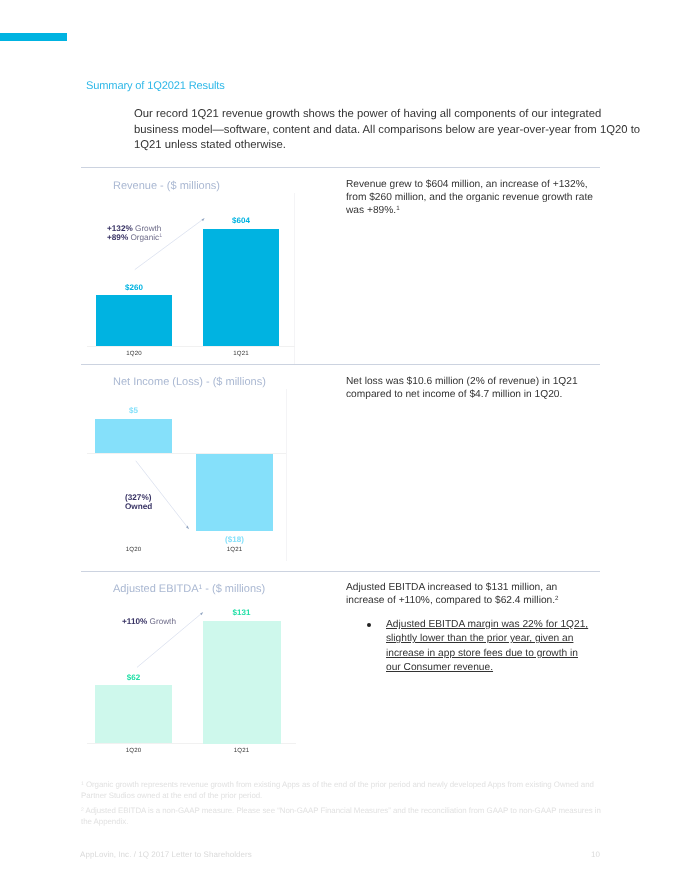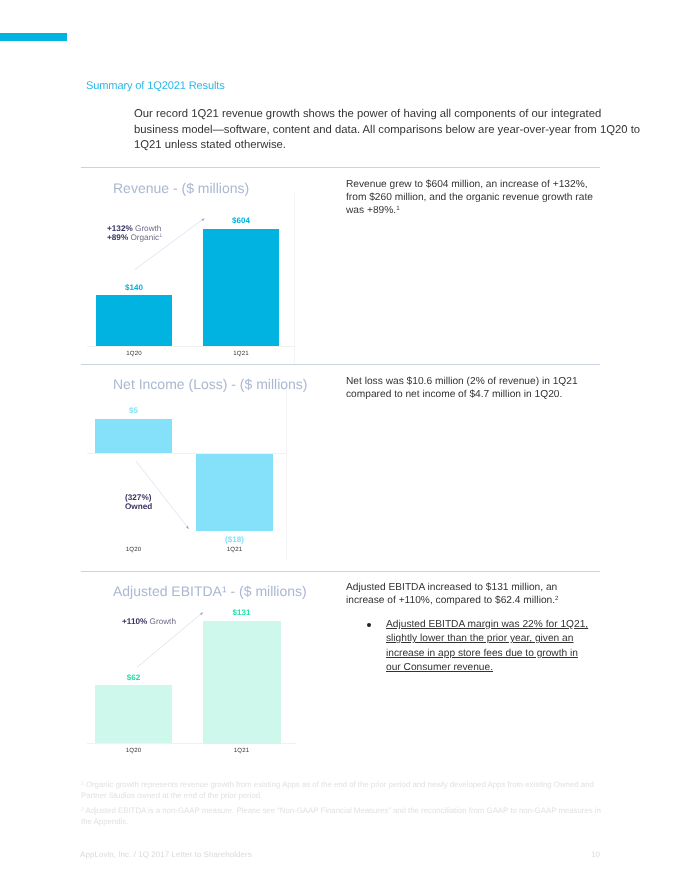--- a/index.html
+++ b/index.html
@@ -6,21 +6,21 @@
   body{width:680px;height:880px;background:#fff;font-family:"Liberation Sans",sans-serif;
        -webkit-font-smoothing:antialiased;text-rendering:geometricPrecision;position:relative;overflow:hidden;}
   .page{position:absolute;left:0;top:0;width:544px;height:880px;}
   .topbar{position:absolute;left:0;top:33px;width:67px;height:8px;background:#00b3e1;}
 
   .sec-head{position:absolute;left:86px;top:80px;font-size:11.1px;color:#2fb8e8;letter-spacing:-0.15px;}
   .intro{position:absolute;left:86px;top:107px;width:512px;font-size:11.3px;line-height:15.5px;color:#333333;margin-left:48px;}
 
   .divider{position:absolute;left:81px;width:519px;height:1px;background:#ccd3e0;}
 
-  .chart-title{position:absolute;font-size:14px;color:#aab8d2;letter-spacing:0;padding-left:27px;}
+  .chart-title{position:absolute;font-size:11px;color:#aab8d2;letter-spacing:0;padding-left:27px;}
   .vline{position:absolute;width:1px;background:#f4f4f6;}
   .axis{position:absolute;height:1px;background:#f1f1f1;}
   .bar{position:absolute;}
   .blabel{position:absolute;font-weight:bold;text-align:center;font-size:8px;letter-spacing:.1px;}
   .xlabel{position:absolute;text-align:center;font-size:6.1px;color:#3a3a3a;letter-spacing:.1px;}
 
   .body-txt{position:absolute;font-size:10.2px;line-height:13.1px;color:#333333;}
   .body-txt sup{font-size:6.2px;vertical-align:3.2px;line-height:0;}
   .bullet-row{position:absolute;font-size:10.2px;line-height:14.3px;color:#333333;text-decoration:underline;}
   .bullet-dot{position:absolute;left:2.8px;top:5px;width:3.9px;height:3.9px;border-radius:50%;background:#222;}
@@ -49,21 +49,21 @@
 
   <div class="divider" style="top:167px"></div>
   <div class="divider" style="top:364px"></div>
   <div class="divider" style="top:571px"></div>
 
   <div class="chart-title" style="left:86px;top:180px">Revenue - ($ millions)</div>
   <div class="vline" style="left:294px;top:193px;height:171px"></div>
   <div class="axis" style="left:87px;top:346px;width:208px"></div>
   <div class="bar" style="left:96px;top:295px;width:76px;height:51px;background:#00b3e1"></div>
   <div class="bar" style="left:203px;top:229px;width:76px;height:117px;background:#00b3e1"></div>
-  <div class="blabel" style="left:96px;top:283px;width:76px;color:#00b3e1">$140</div>
+  <div class="blabel" style="left:96px;top:283px;width:76px;color:#00b3e1">$260</div>
   <div class="blabel" style="left:203px;top:216px;width:76px;color:#00b3e1">$604</div>
   <div class="xlabel" style="left:96px;top:350px;width:76px">1Q20</div>
   <div class="xlabel" style="left:203px;top:350px;width:76px">1Q21</div>
 
   <div class="ann" style="left:107px;top:224px">
     <div><b>+132%</b><span> Growth</span></div>
     <div><b>+89%</b><span> Organic</span><sup>1</sup></div>
   </div>
 
   <svg class="arrow" style="left:128px;top:212px" width="84" height="66">

